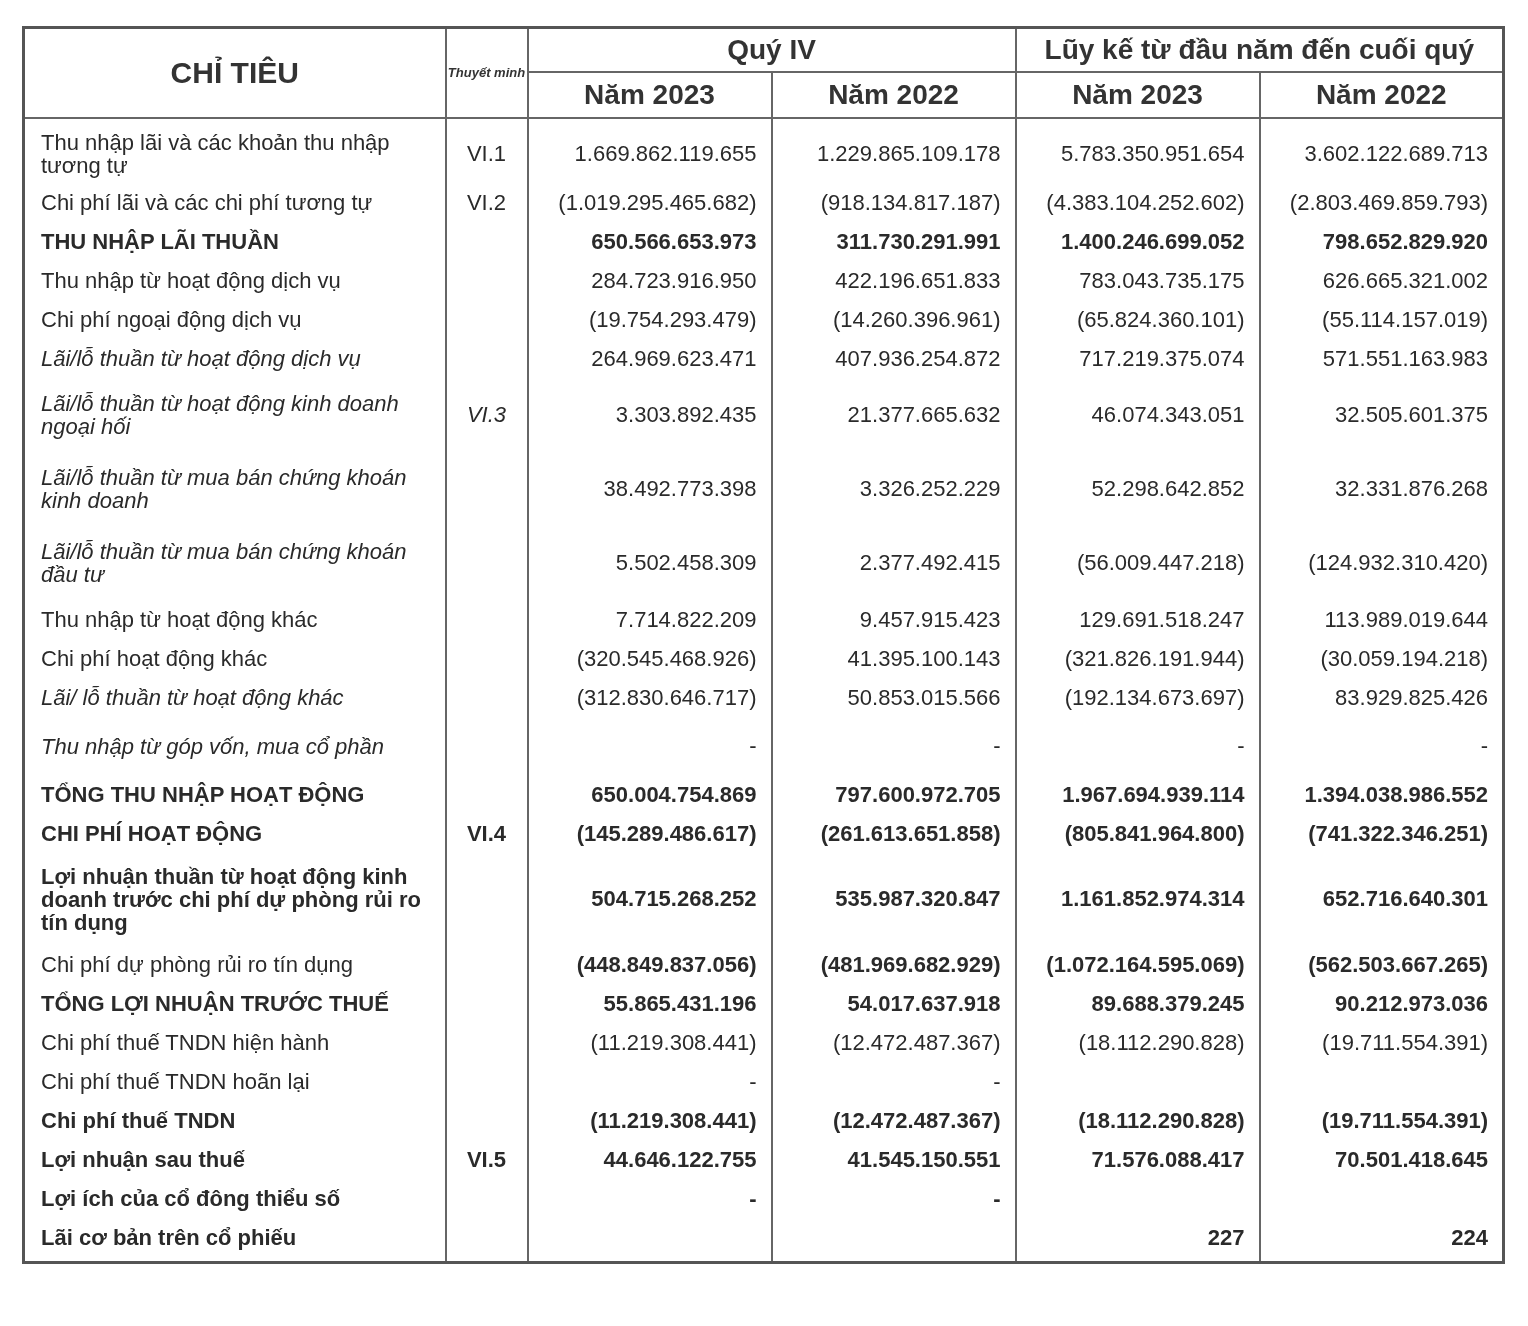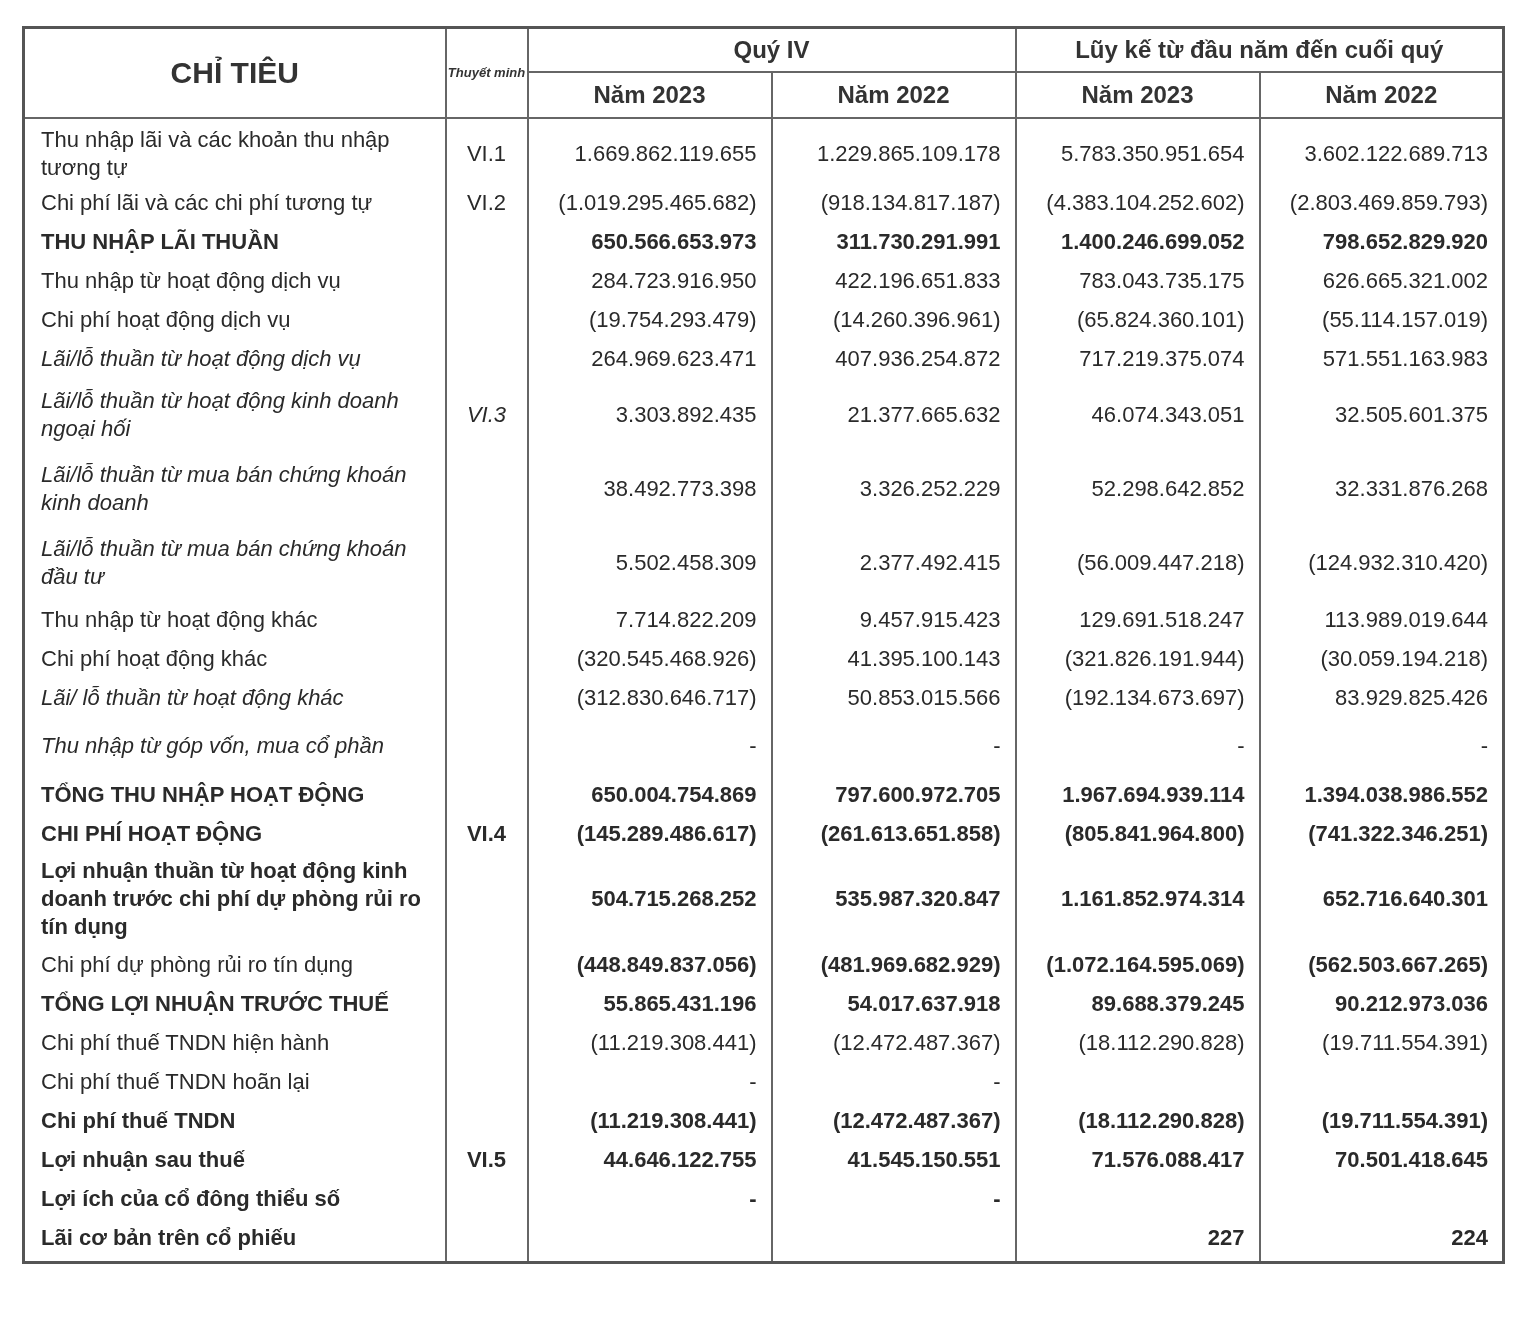--- a/index.html
+++ b/index.html
@@ -3,27 +3,27 @@
 <meta charset="utf-8">
 <style>
   html, body { margin: 0; padding: 0; background: #ffffff; }
   body { width: 1528px; height: 1326px; position: relative; font-family: "Liberation Sans", sans-serif; color: #2a2a2a; }
   .sheet { position: absolute; left: 22px; top: 26px; width: 1480px; }
   table { border-collapse: collapse; width: 1480px; table-layout: fixed; border: 3px solid #555; }
   col.c-label { width: 422px; }
   col.c-note { width: 82px; }
   col.c-num { width: 244px; }
   th, td { border-left: 2px solid #666; border-right: 2px solid #666; padding: 0; }
-  thead th { border: 2px solid #666; font-weight: bold; font-size: 24px; color: #333; height: 42px; }
+  thead th { border: 2px solid #666; font-weight: bold; font-size: 28px; color: #333; height: 42px; }
   thead .th-label { font-size: 30px; }
   thead .th-note { font-style: italic; font-size: 13px; line-height: 26px; }
   thead tr.r2 th { height: 44px; border-radius: 16px; }
   tbody td { font-size: 22px; vertical-align: middle; }
   tbody tr:first-child td { padding-top: 6px; }
-  td.label { padding-left: 16px; padding-right: 8px; line-height: 28px; }
+  td.label { padding-left: 16px; padding-right: 8px; line-height: 23px; }
   td.note { text-align: center; margin-top: 48px; }
   td.num { text-align: right; padding-right: 14px; }
   tr.bold td { font-weight: bold; }
   tr.bolditalic td.label, tr.bolditalic td.note { font-weight: normal; font-style: italic; }
   tr.bolditalic td.num { font-weight: normal; }
   tr.h1 td { height: 39px; }
   tr.h2 td { height: 58px; }
   tr.h2b td { height: 74px; }
   tr.h3 td { height: 92px; }
   tbody tr:last-child td { padding-bottom: 4px; }
@@ -82,21 +82,21 @@
     </tr>
     <tr class="h1">
       <td class="label">Thu nhập từ hoạt động dịch vụ</td>
       <td class="note"></td>
       <td class="num">284.723.916.950</td>
       <td class="num">422.196.651.833</td>
       <td class="num">783.043.735.175</td>
       <td class="num">626.665.321.002</td>
     </tr>
     <tr class="h1">
-      <td class="label">Chi phí hoạt động dịch vụ</td>
+      <td class="label">Chi phí ngoại động dịch vụ</td>
       <td class="note"></td>
       <td class="num">(19.754.293.479)</td>
       <td class="num">(14.260.396.961)</td>
       <td class="num">(65.824.360.101)</td>
       <td class="num">(55.114.157.019)</td>
     </tr>
     <tr class="h1 bolditalic">
       <td class="label">Lãi/lỗ thuần từ hoạt động dịch vụ</td>
       <td class="note"></td>
       <td class="num">264.969.623.471</td>

